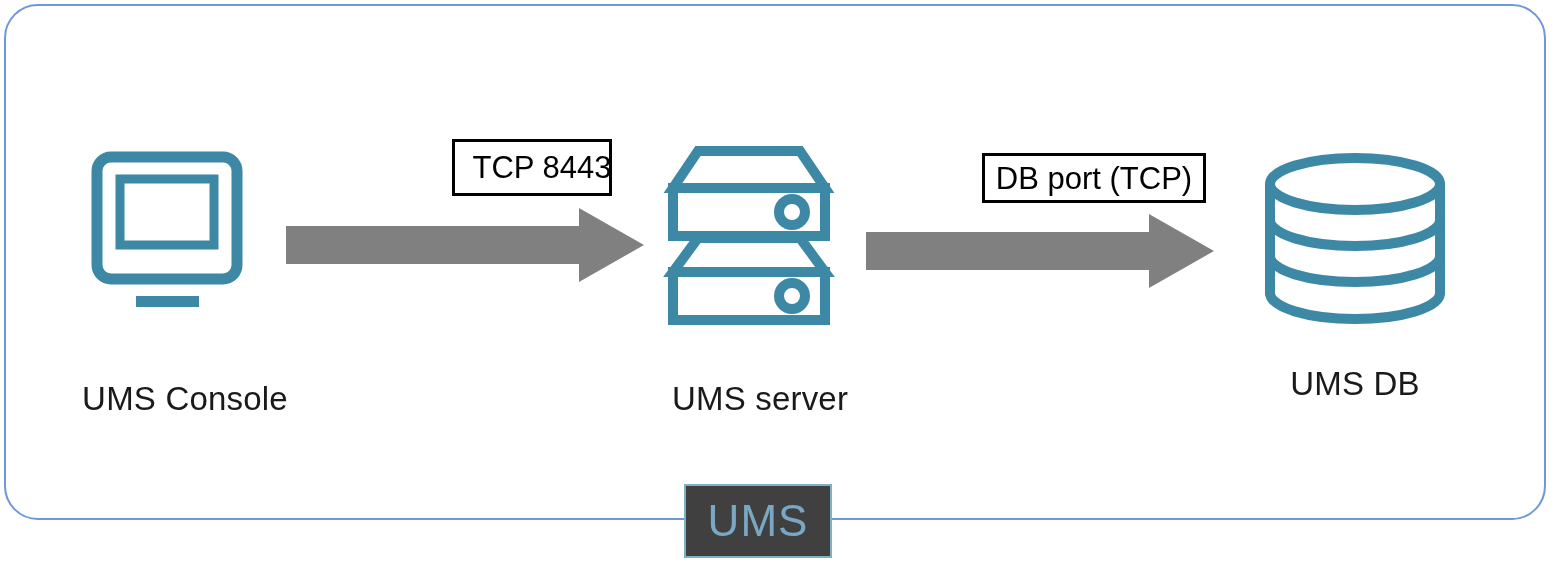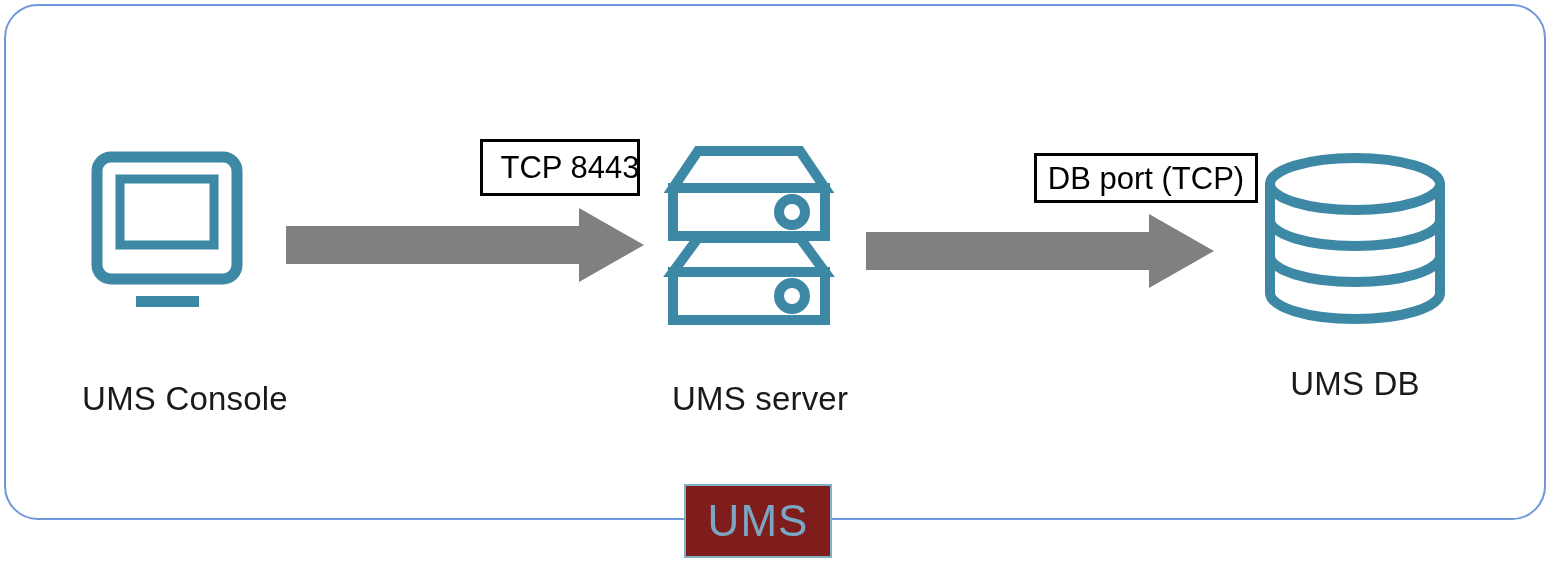--- a/index.html
+++ b/index.html
@@ -74,32 +74,32 @@
     box-sizing: border-box;
     display: flex;
     align-items: center;
     justify-content: center;
     color: #000000;
     font-size: 31px;
     font-family: "Liberation Sans", sans-serif;
     white-space: nowrap;
     line-height: 1;
   }
-  #port-box-1 { left: 480px; top: 139px; width: 160px; height: 57px; padding-left: 20px; }
-  #port-box-2 { left: 1034px; top: 153px; width: 224px; height: 50px; }
+  #port-box-1 { left: 452px; top: 139px; width: 160px; height: 57px; padding-left: 20px; }
+  #port-box-2 { left: 982px; top: 153px; width: 224px; height: 50px; }
 
   
   .badge {
     position: absolute;
     left: 684px;
     top: 484px;
     width: 148px;
     height: 74px;
     border: 2px solid #7fb0c4;
-    background: #7f1d1d;
+    background: #404040;
     box-sizing: border-box;
     display: flex;
     align-items: center;
     justify-content: center;
     z-index: 5;
   }
   .badge-text {
     font-size: 44px;
     color: #7aa8c4;
     font-family: "Liberation Sans", sans-serif;

